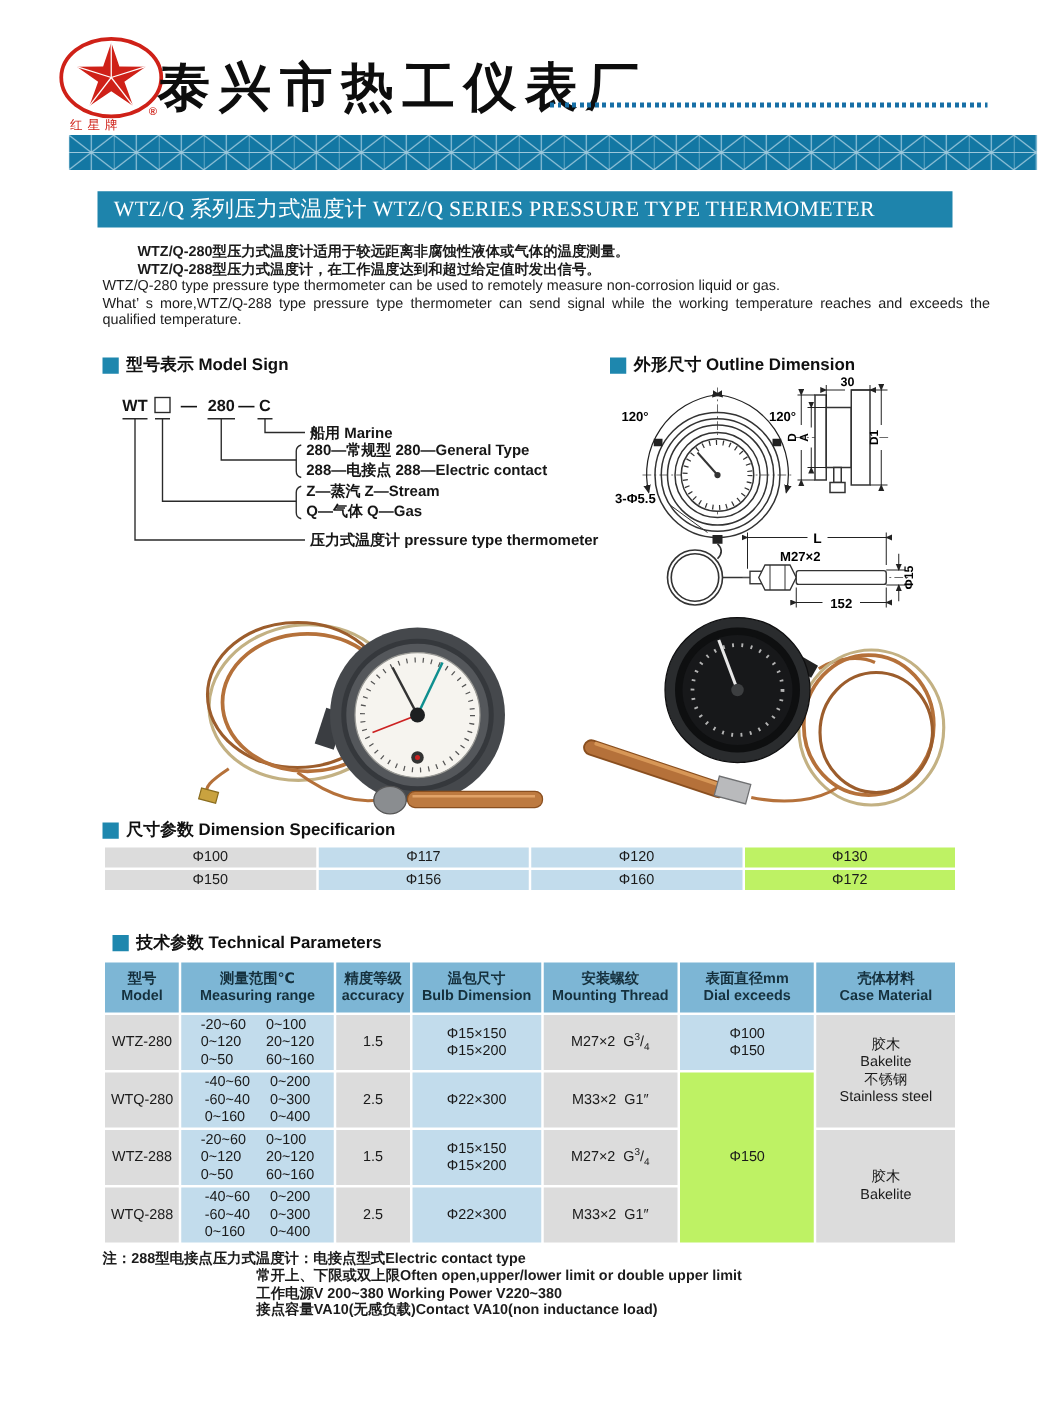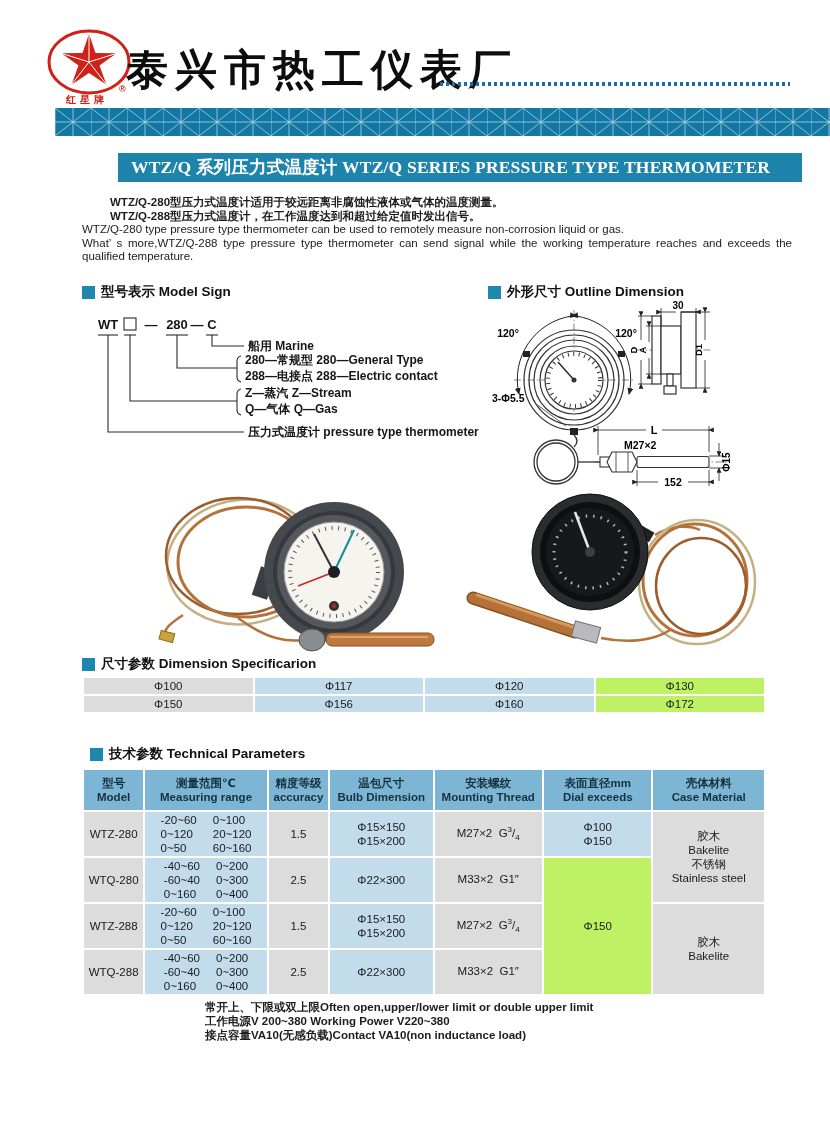--- a/index.html
+++ b/index.html
@@ -3,31 +3,31 @@
 <meta charset="utf-8">
 <style>
   html,body{margin:0;padding:0;background:#fff;}
   body{font-family:"Liberation Sans","DejaVu Sans",sans-serif;color:#1c1c1c;}
   .page{position:relative;width:830px;height:1138px;background:#fff;overflow:hidden;}
   .abs{position:absolute;}
 
   
   .company{position:absolute;left:126px;top:42px;font-size:42px;font-weight:bold;
     letter-spacing:7px;color:#0d0d0d;white-space:nowrap;}
-  .brand{position:absolute;left:56px;top:93px;width:62px;text-align:center;font-size:10px;
-    color:#cf2118;letter-spacing:4px;border-bottom:1.5px solid #cf2118;padding-bottom:1px;font-weight:bold;}
+  .brand{position:absolute;left:56px;top:93px;width:62px;font-size:10px;
+    color:#cf2118;letter-spacing:4px;border-bottom:1.5px solid #cf2118;padding-bottom:1px;font-weight:normal;}
   .regmark{position:absolute;left:119px;top:84px;font-size:9px;color:#cf2118;font-weight:bold;}
   .dotted{position:absolute;left:440px;top:82px;width:350px;height:4px;
     background-image:repeating-linear-gradient(90deg,#176fa6 0 3px,transparent 3px 6px);}
   .band{position:absolute;left:55px;top:108px;width:775px;height:28px;}
 
   
   .title-bar{position:absolute;left:78px;top:153px;width:684px;height:29px;background:#1e84ac;
-    color:#fff;font-family:"Liberation Serif","DejaVu Serif",serif;font-weight:bold;
-    font-size:17.5px;line-height:29px;padding-left:13px;box-sizing:border-box;letter-spacing:.2px;white-space:nowrap;margin-left:40px;}
+    color:#fff;font-family:"Liberation Serif","DejaVu Serif",serif;font-weight:normal;
+    font-size:17.5px;line-height:29px;padding-left:13px;box-sizing:border-box;letter-spacing:.2px;white-space:nowrap;}
 
   
   .intro{position:absolute;left:82px;top:196px;width:710px;font-size:11.5px;line-height:13.5px;}
   .intro .cn{font-weight:bold;text-indent:28px;}
   .intro .en{text-align:justify;}
 
   
   .sec-h{position:absolute;display:flex;align-items:center;gap:6px;font-size:13.5px;
     font-weight:bold;color:#101010;white-space:nowrap;}
   .sq{width:13px;height:13px;background:#1e87ae;flex:0 0 auto;}
@@ -478,18 +478,19 @@
       <td class="b">
             <div>Φ22×300</div>
             <div></div>
           </td>
       <td class="g mount"><span>M33×2&nbsp;&nbsp;G1″</span><sup></sup><span></span><sub></sub></td>
     </tr>
   </tbody>
     </table>
 
   <div class="notes">
+    <div><span>注：288型电接点压力式温度计：</span><span>电接点型式Electric contact type</span></div>
     <div class="cont">常开上、下限或双上限Often open,upper/lower limit or double upper limit</div>
     <div class="cont">工作电源V 200~380 Working Power V220~380</div>
     <div class="cont">接点容量VA10(无感负载)Contact VA10(non inductance load)</div>
   </div>
 
 </div>
 
 </body></html>

